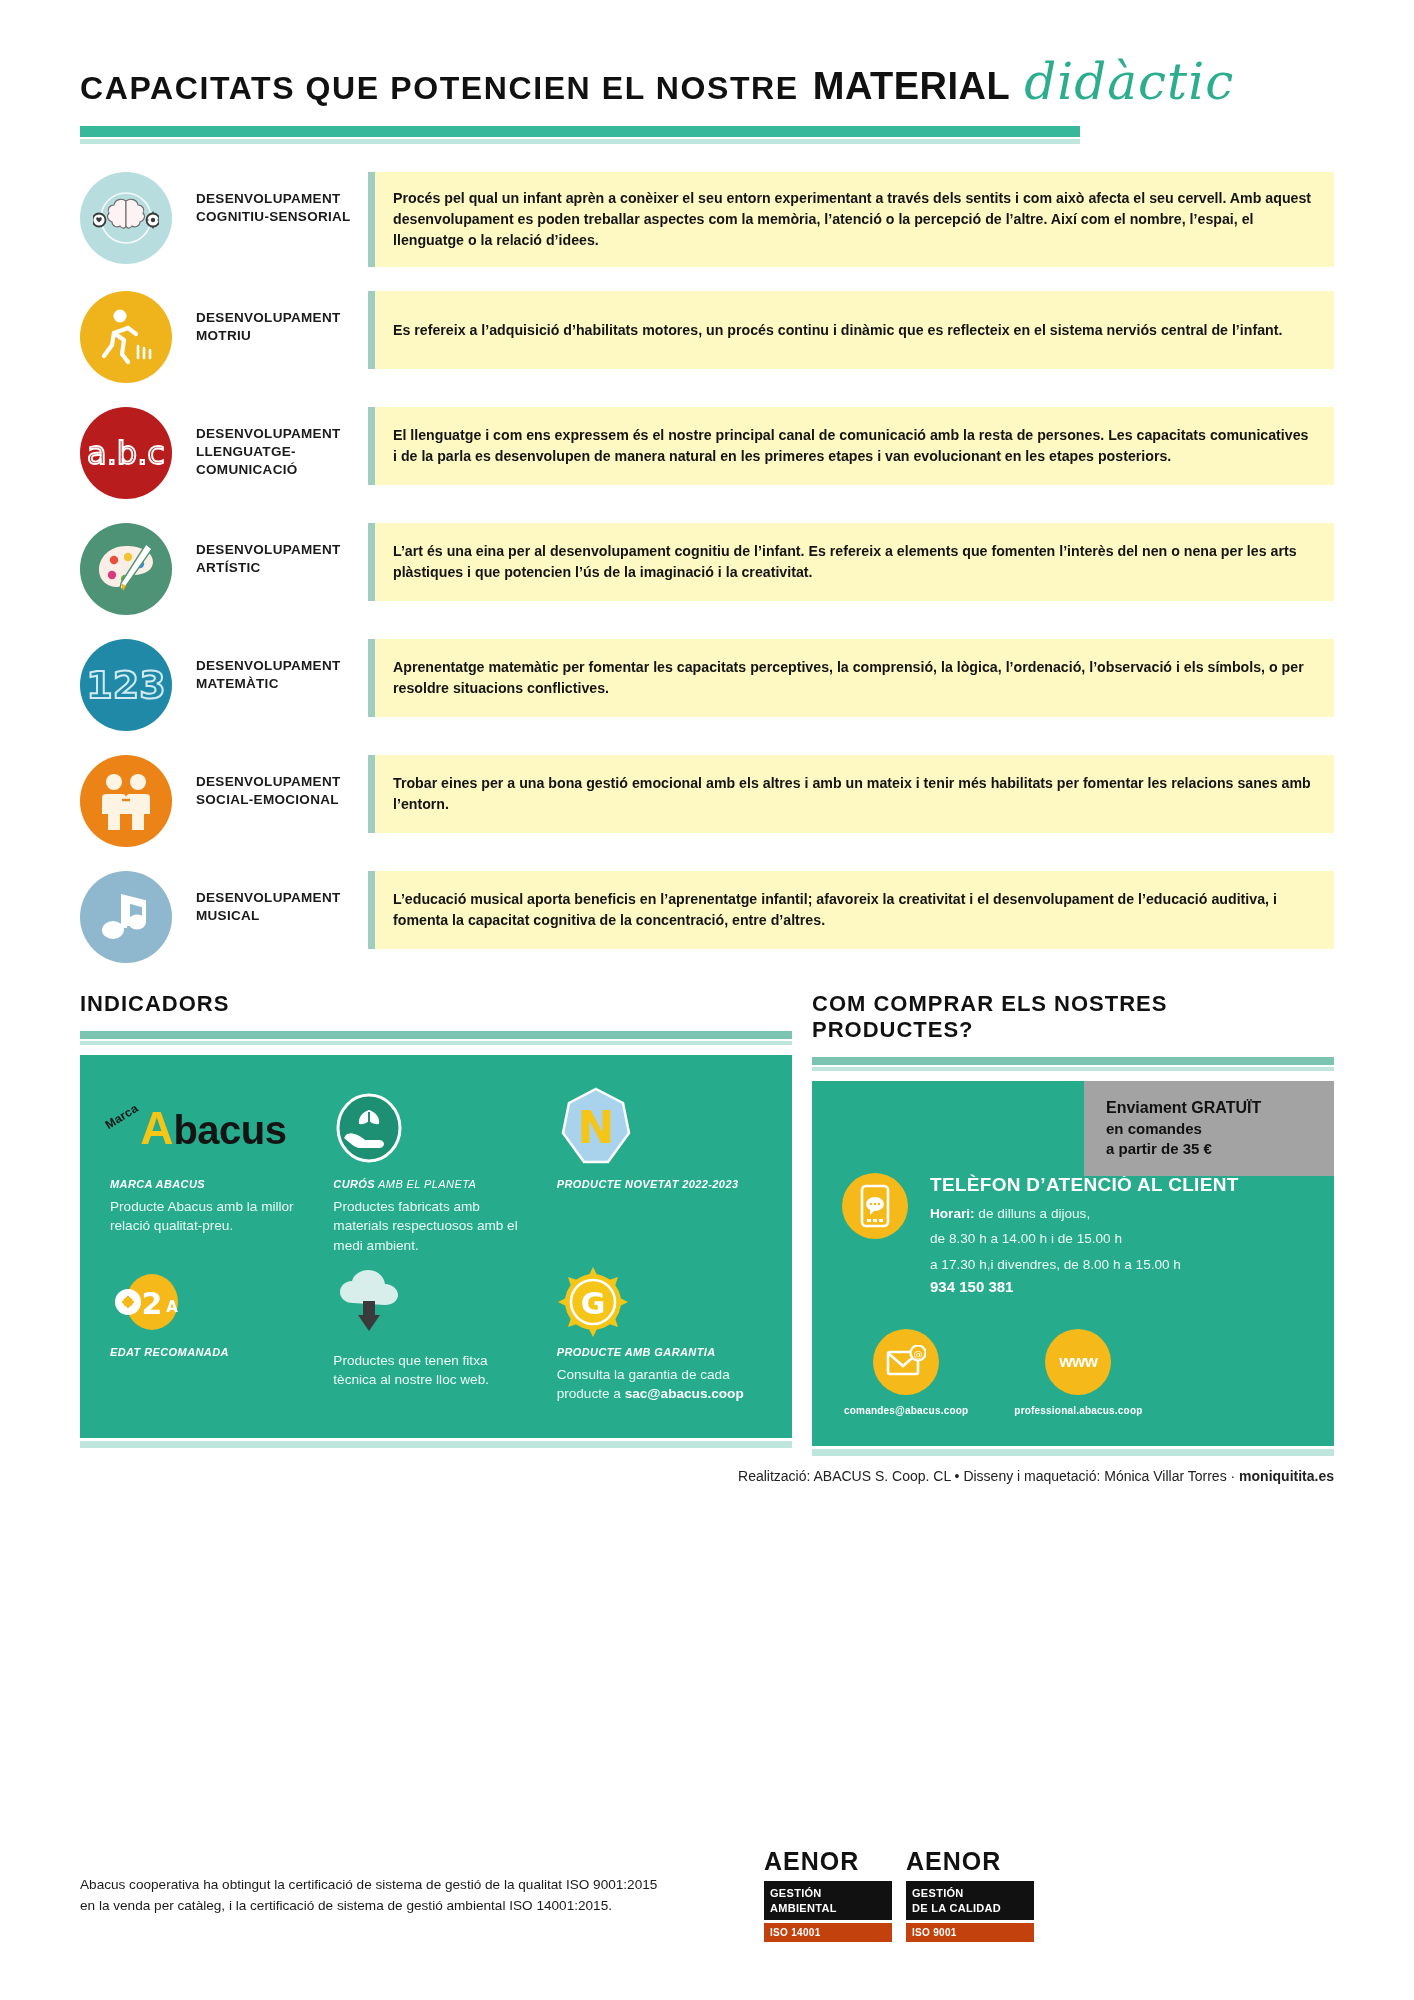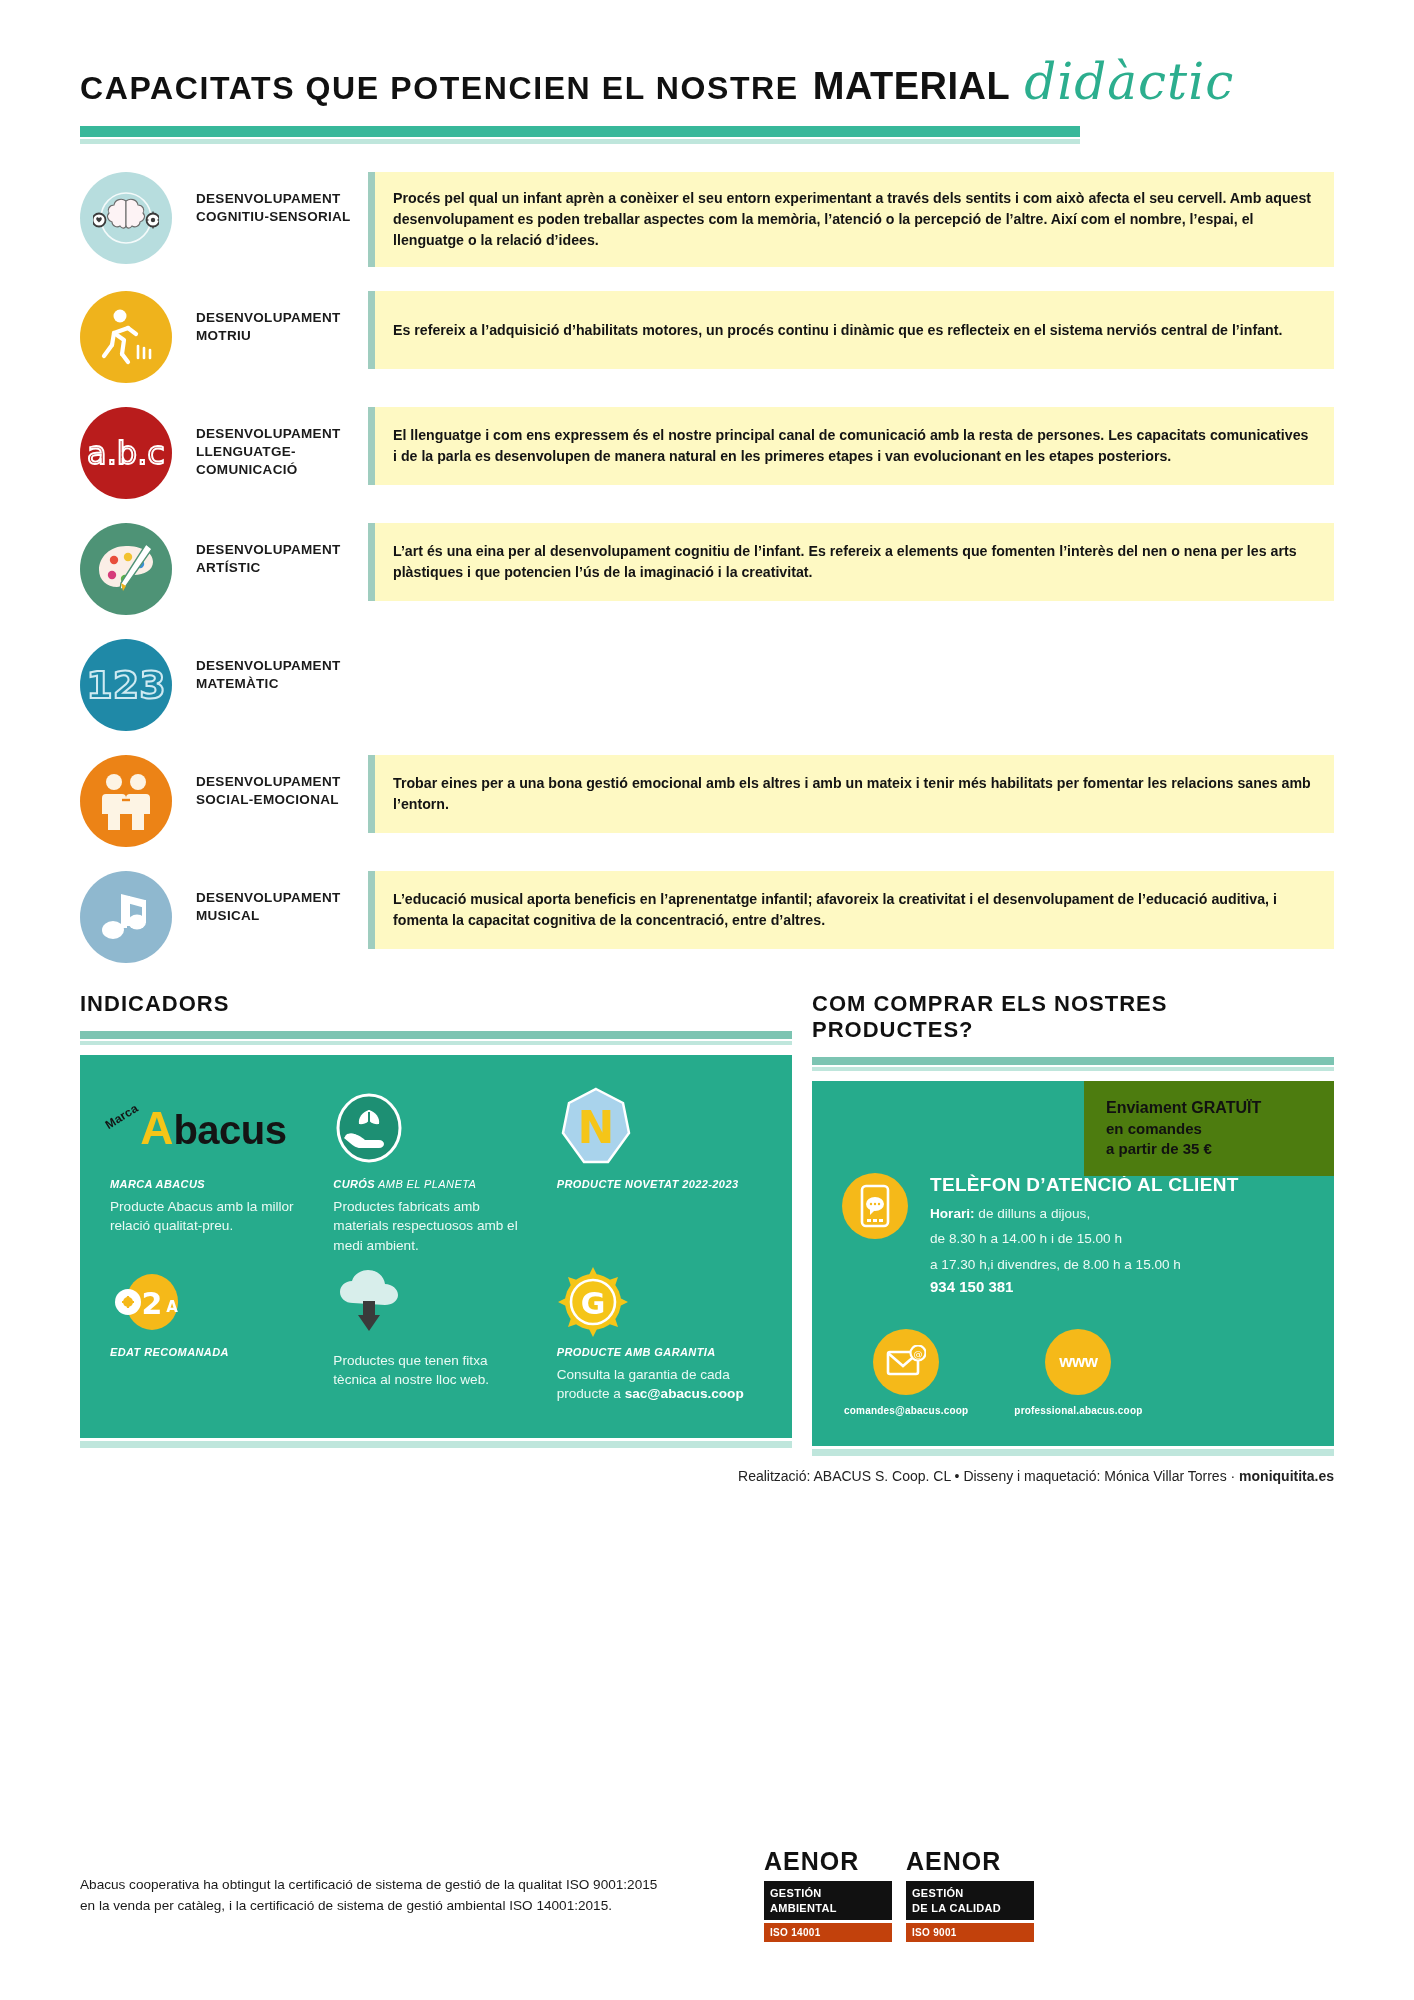--- a/index.html
+++ b/index.html
@@ -166,21 +166,21 @@
     margin-bottom: 16px;
   }
   .abacus-A { font-size: 46px; font-weight: bold; color: #f5c518; line-height: .85; }
   .abacus-rest { font-size: 40px; font-weight: bold; color: #141414; line-height: .9; letter-spacing: -.5px;}
 
   
   .buy-box { position: relative; min-height: 355px; }
   .buy-callout {
     position: absolute;
     top: 0; right: 0;
-    background: #4d7c0f;
+    background: #a3a3a3;
     padding: 16px 18px 16px 22px;
     width: 250px;
     color: #111;
   }
   .buy-callout .c1 { font-size: 16px; font-weight: bold; line-height: 1.36; }
   .buy-callout .c2 { font-size: 15px; font-weight: bold; line-height: 1.36; }
   .buy-phone { display: flex; align-items: flex-start; padding: 92px 24px 0 30px; }
   .circle-icon {
     width: 66px; height: 66px; border-radius: 50%;
     background: #f5b919;
@@ -350,20 +350,23 @@
       </div>
     </div>
 
     <div class="cap-row">
       <div class="cap-icon" style="background:#1f89a7">
         <svg width="76" height="50" viewBox="0 0 76 50">
           <text x="38" y="38" text-anchor="middle" font-family="DejaVu Sans, sans-serif" font-weight="bold" font-size="38" fill="none" stroke="#cfeaf2" stroke-width="2">123</text>
         </svg>
       </div>
       <div class="cap-label">DESENVOLUPAMENT MATEMÀTIC</div>
+      <div class="cap-body">
+        <p>Aprenentatge matemàtic per fomentar les capacitats perceptives, la comprensió, la lògica, l’ordenació, l’observació i els símbols, o per resoldre situacions conflictives.</p>
+      </div>
     </div>
 
     <div class="cap-row">
       <div class="cap-icon" style="background:#ec8316">
         <svg width="68" height="62" viewBox="0 0 68 62">
           <g fill="#fdf4e4">
             <circle cx="22" cy="12" r="8"></circle>
             <path d="M14 24h16a4 4 0 0 1 4 4v16h-6v16h-12V44h-6V28a4 4 0 0 1 4-4z"></path>
             <circle cx="46" cy="12" r="8"></circle>
             <path d="M38 24h16a4 4 0 0 1 4 4v16h-6v16H40V44h-6V28a4 4 0 0 1 4-4z"></path>

